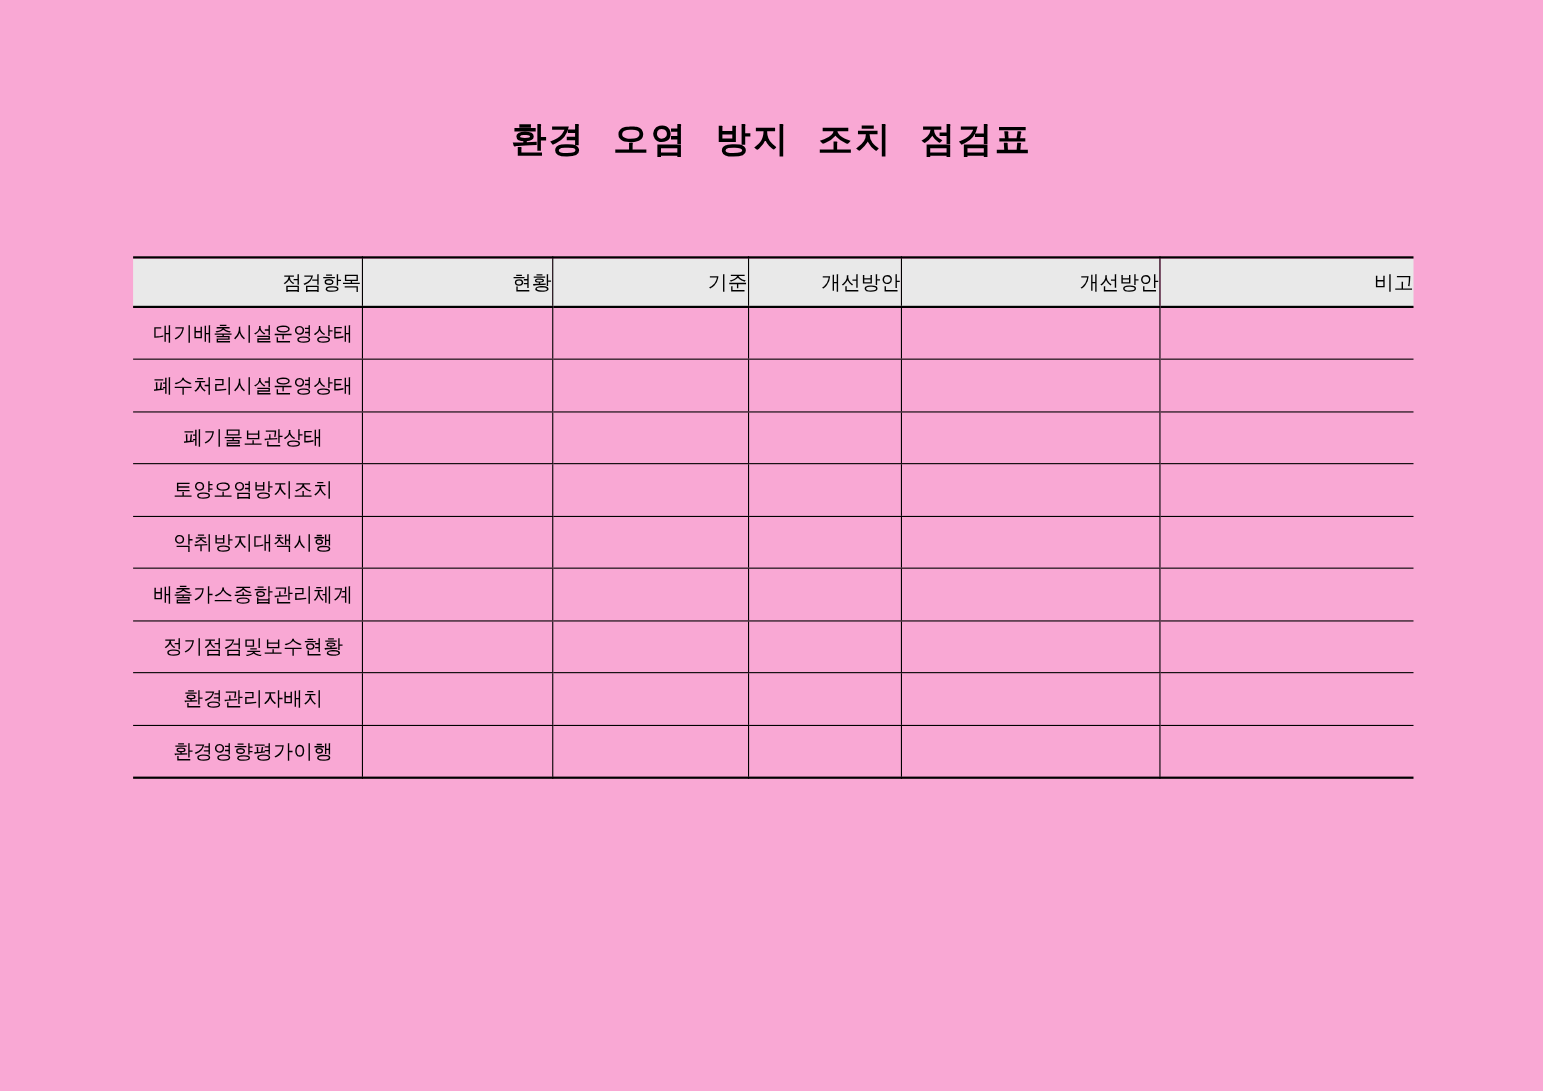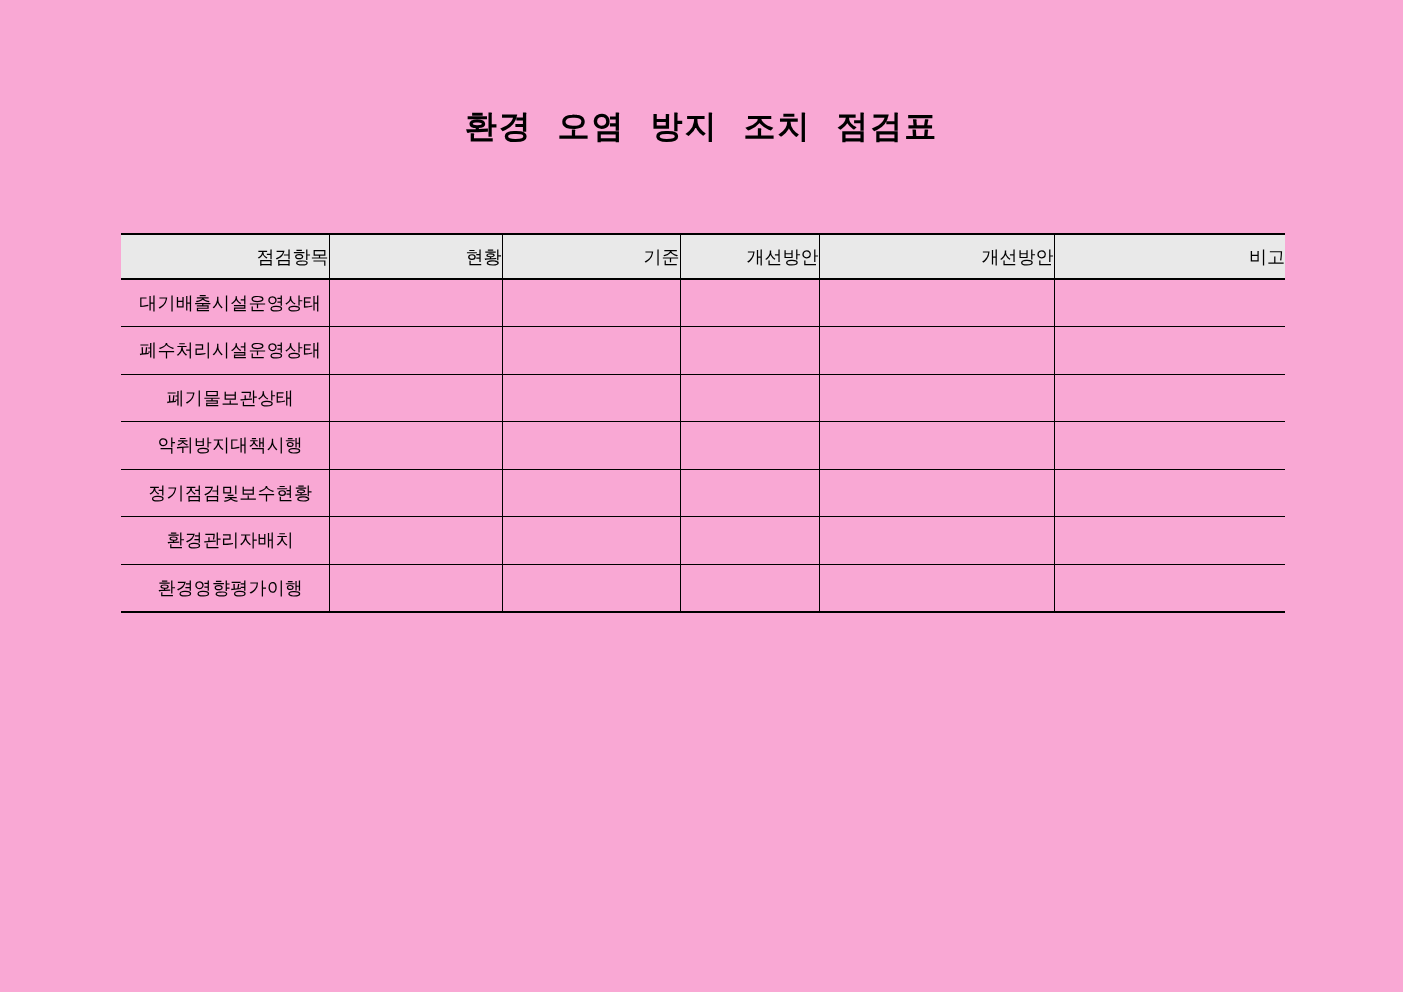--- a/index.html
+++ b/index.html
@@ -118,21 +118,37 @@
         </tr>
         <tr>
           <td class="item-cell">폐기물보관상태</td>
           <td class="value-cell"></td>
           <td class="value-cell"></td>
           <td class="value-cell"></td>
           <td class="value-cell"></td>
           <td class="value-cell"></td>
         </tr>
         <tr>
+          <td class="item-cell">토양오염방지조치</td>
+          <td class="value-cell"></td>
+          <td class="value-cell"></td>
+          <td class="value-cell"></td>
+          <td class="value-cell"></td>
+          <td class="value-cell"></td>
+        </tr>
+        <tr>
           <td class="item-cell">악취방지대책시행</td>
+          <td class="value-cell"></td>
+          <td class="value-cell"></td>
+          <td class="value-cell"></td>
+          <td class="value-cell"></td>
+          <td class="value-cell"></td>
+        </tr>
+        <tr>
+          <td class="item-cell">배출가스종합관리체계</td>
           <td class="value-cell"></td>
           <td class="value-cell"></td>
           <td class="value-cell"></td>
           <td class="value-cell"></td>
           <td class="value-cell"></td>
         </tr>
         <tr>
           <td class="item-cell">정기점검및보수현황</td>
           <td class="value-cell"></td>
           <td class="value-cell"></td>

